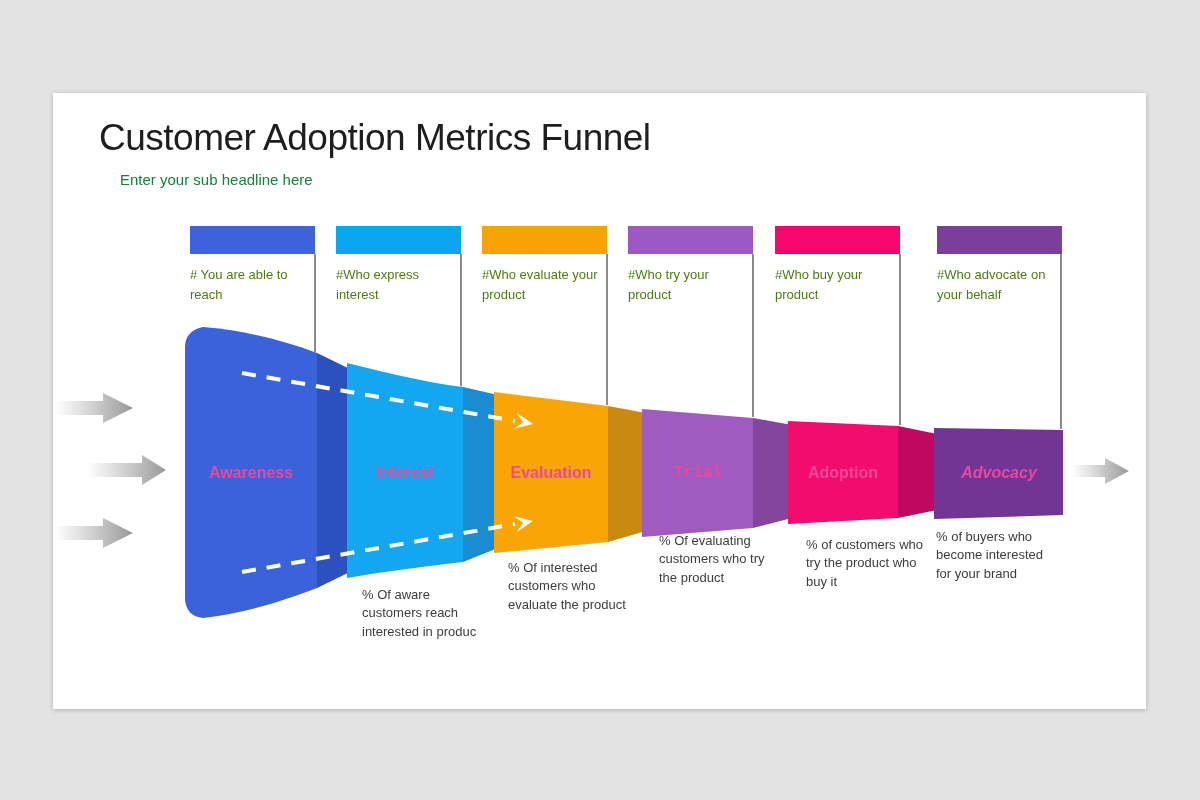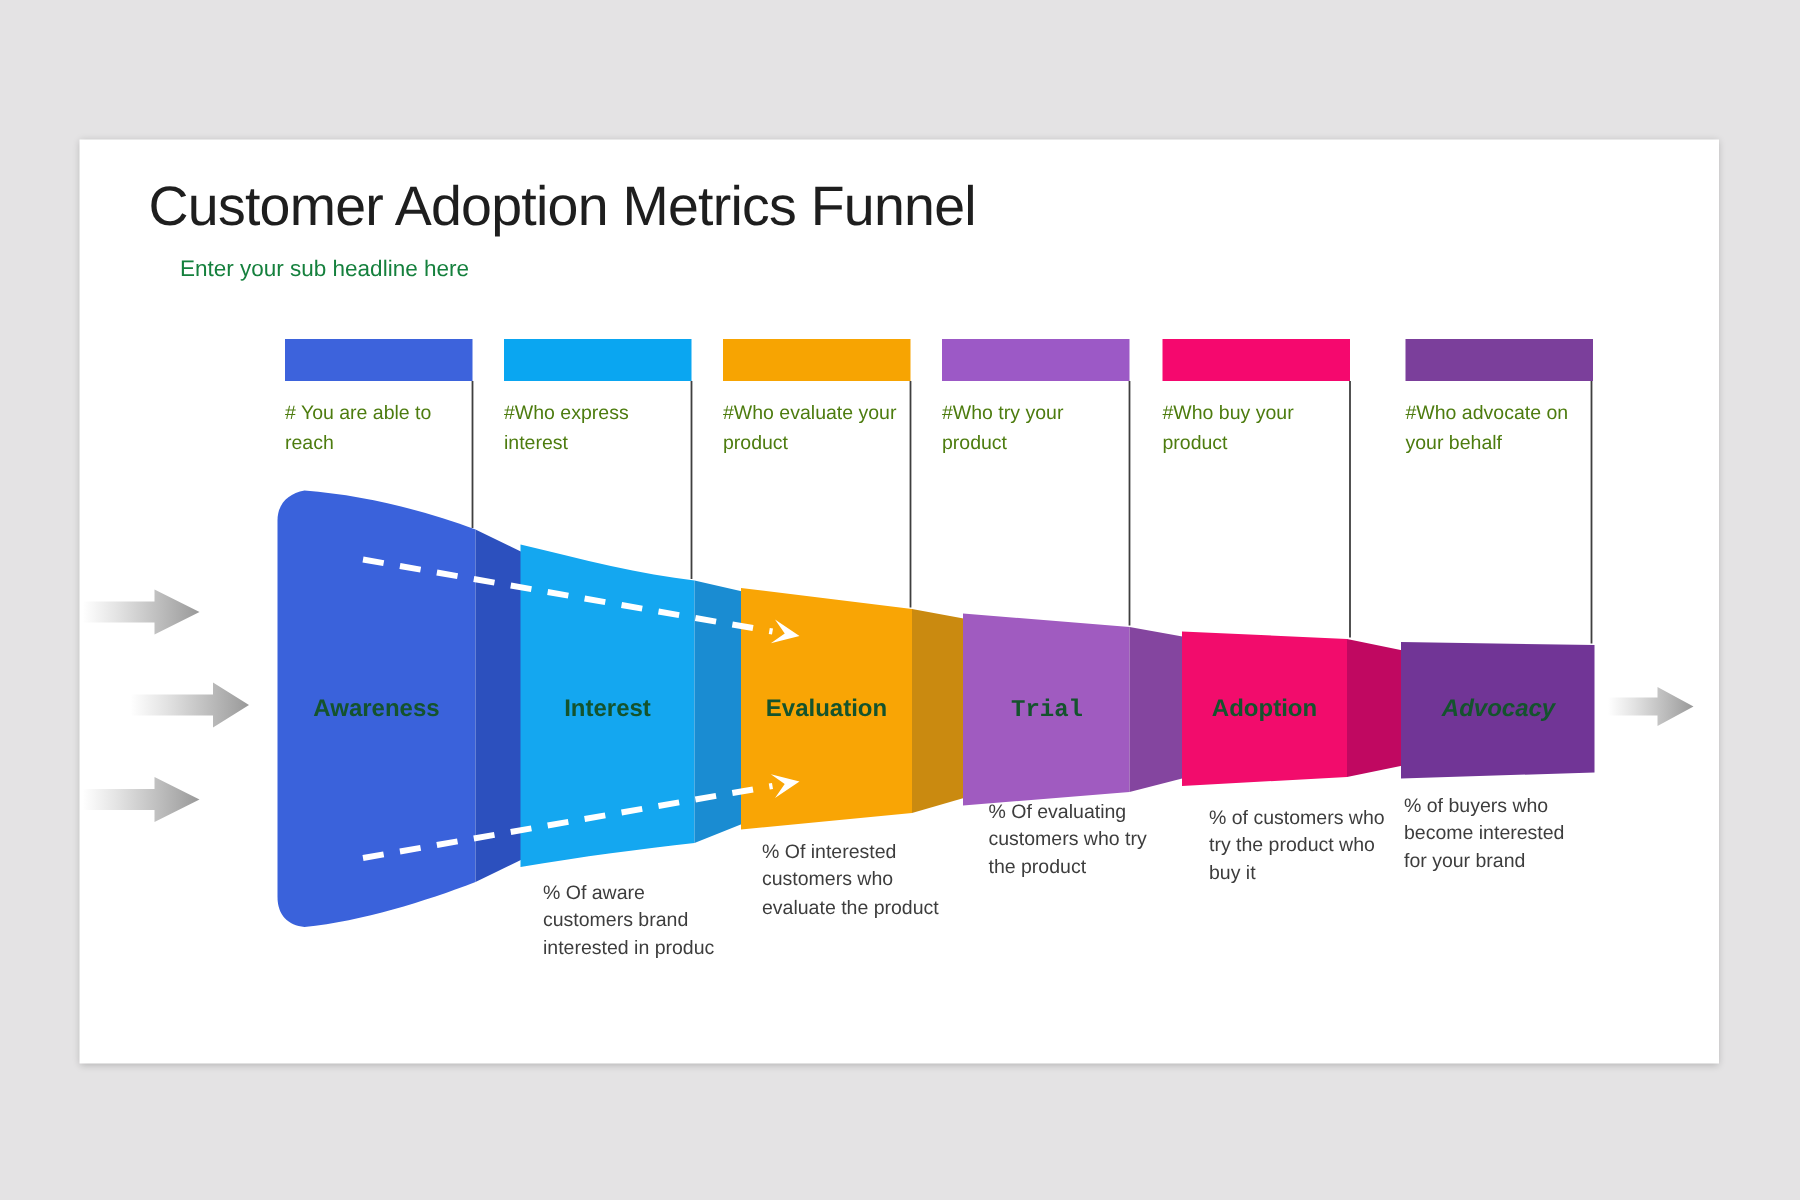--- a/index.html
+++ b/index.html
@@ -26,21 +26,21 @@
   .top-label{
     position:absolute;width:125px;top:172px;
     font-size:13px;line-height:1.5;color:#4d7c0f;
   }
   .bottom-label{
     position:absolute;
     font-size:13px;line-height:1.42;color:#3d3d3d;
   }
   .stage-name{
     position:absolute;transform:translate(-50%,-50%);
-    font-size:16px;font-weight:700;color:#14532d;white-space:nowrap;
+    font-size:16px;font-weight:700;color:#ec4899;white-space:nowrap;
   }
   .dash-line{fill:none;stroke-width:4px;stroke-dasharray:14 11;}
 </style>
 </head>
 <body>
 
 <div class="canvas">
   <div class="slide">
 
     <div class="slide-title">Customer Adoption Metrics Funnel</div>
@@ -114,20 +114,20 @@
     <div class="top-label" style="left:722px;">#Who buy your product</div>
     <div class="top-label" style="left:884px;">#Who advocate on your behalf</div>
 
     <div class="stage-name" style="left:198px;top:380px;">Awareness</div>
     <div class="stage-name" style="left:352px;top:380px;">Interest</div>
     <div class="stage-name" style="left:498px;top:380px;">Evaluation</div>
     <div class="stage-name" style="left:645px;top:380px;font-family:Liberation Mono, monospace;">Trial</div>
     <div class="stage-name" style="left:790px;top:380px;">Adoption</div>
     <div class="stage-name" style="left:946px;top:380px;font-style:italic;">Advocacy</div>
 
-    <div class="bottom-label" style="left:309px;top:493px;width:122px;">% Of aware customers brand interested in produc</div>
+    <div class="bottom-label" style="left:309px;top:493px;width:122px;">% Of aware customers reach interested in produc</div>
     <div class="bottom-label" style="left:455px;top:466px;width:132px;">% Of interested customers who evaluate the product</div>
     <div class="bottom-label" style="left:606px;top:439px;width:124px;">% Of evaluating customers who try the product</div>
     <div class="bottom-label" style="left:753px;top:443px;width:132px;">% of customers who try the product who buy it</div>
     <div class="bottom-label" style="left:883px;top:435px;width:124px;">% of buyers who become interested for your brand</div>
 
   </div>
 </div>
 
 </body></html>

